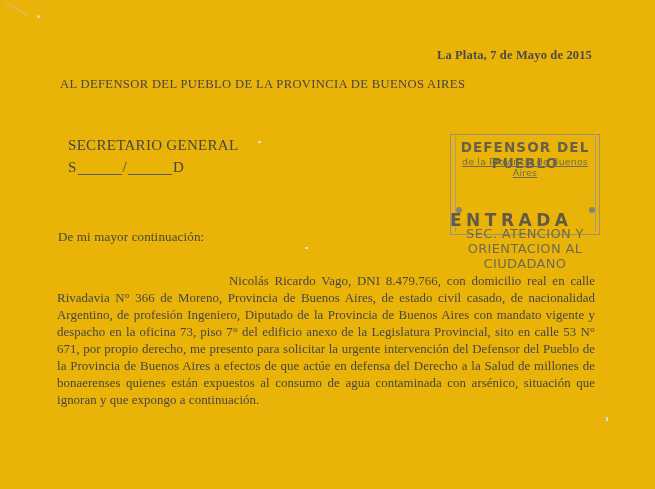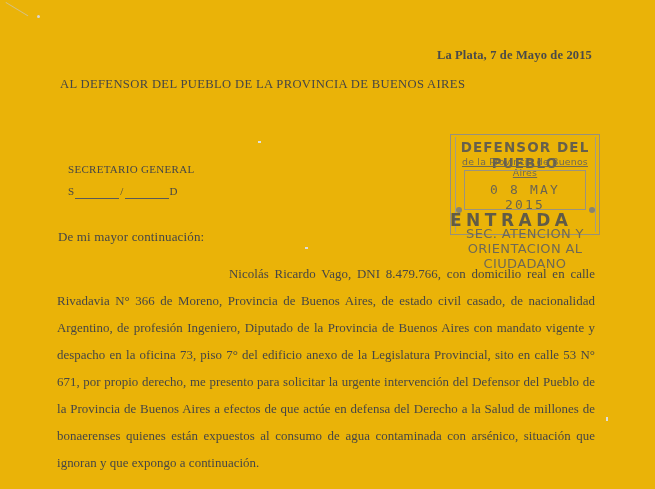--- a/index.html
+++ b/index.html
@@ -91,24 +91,23 @@
     letter-spacing: .35px;
     color: #454545;
     white-space: nowrap;
   }
 
   
   #recipient-block {
     position: absolute;
     left: 68px;
     top: 134px;
-    font-size: 11px;
+    font-size: 15px;
     line-height: 22px;
     color: #464646;
-    margin-top: 24px;
   }
   #recipient-block .role {
     letter-spacing: .3px;
   }
   #recipient-block .name {
     letter-spacing: .1px;
   }
   .sd-line {
     display: flex;
     align-items: flex-end;
@@ -228,24 +227,24 @@
     top: 229px;
     font-size: 13px;
     letter-spacing: .15px;
     color: #464646;
   }
 
   
   #body-paragraph {
     position: absolute;
     left: 57px;
-    top: 261px;
+    top: 273px;
     width: 538px;
     font-size: 12.9px;
-    line-height: 27px;
+    line-height: 17px;
     text-align: justify;
     text-indent: 172px;
     letter-spacing: .05px;
     color: #464646;
     hyphens: none;
   }
 </style>
 </head>
 <body>
 
@@ -270,23 +269,20 @@
       <span class="sd-rule"></span>
       <span>D</span>
     </div>
   </div>
 
   <div id="entry-stamp">
     <div class="stamp-outer"></div>
     <div class="stamp-inner-frame"></div>
     <div class="stamp-title">DEFENSOR DEL PUEBLO</div>
     <div class="stamp-subtitle">de la Provincia de Buenos Aires</div>
-    <div class="stamp-date-box">
-      <div class="stamp-date">0 8 MAY 2015</div>
-    </div>
     <div class="stamp-dot left"></div>
     <div class="stamp-dot right"></div>
     <div class="stamp-entrada">ENTRADA</div>
     <div class="stamp-footer">SEC. ATENCION Y ORIENTACION AL CIUDADANO</div>
   </div>
 
   <div id="salutation">De mi mayor continuación:</div>
 
   <div id="body-paragraph">Nicolás Ricardo Vago, DNI 8.479.766, con domicilio real en calle Rivadavia N° 366 de Moreno, Provincia de Buenos Aires, de estado civil casado, de nacionalidad Argentino, de profesión Ingeniero, Diputado de la Provincia de Buenos Aires con mandato vigente y despacho en la oficina 73, piso 7° del edificio anexo de la Legislatura Provincial, sito en calle 53 N° 671, por propio derecho, me presento para solicitar la urgente intervención del Defensor del Pueblo de la Provincia de Buenos Aires a efectos de que actúe en defensa del Derecho a la Salud de millones de bonaerenses quienes están expuestos al consumo de agua contaminada con arsénico, situación que ignoran y que expongo a continuación.</div>
 

